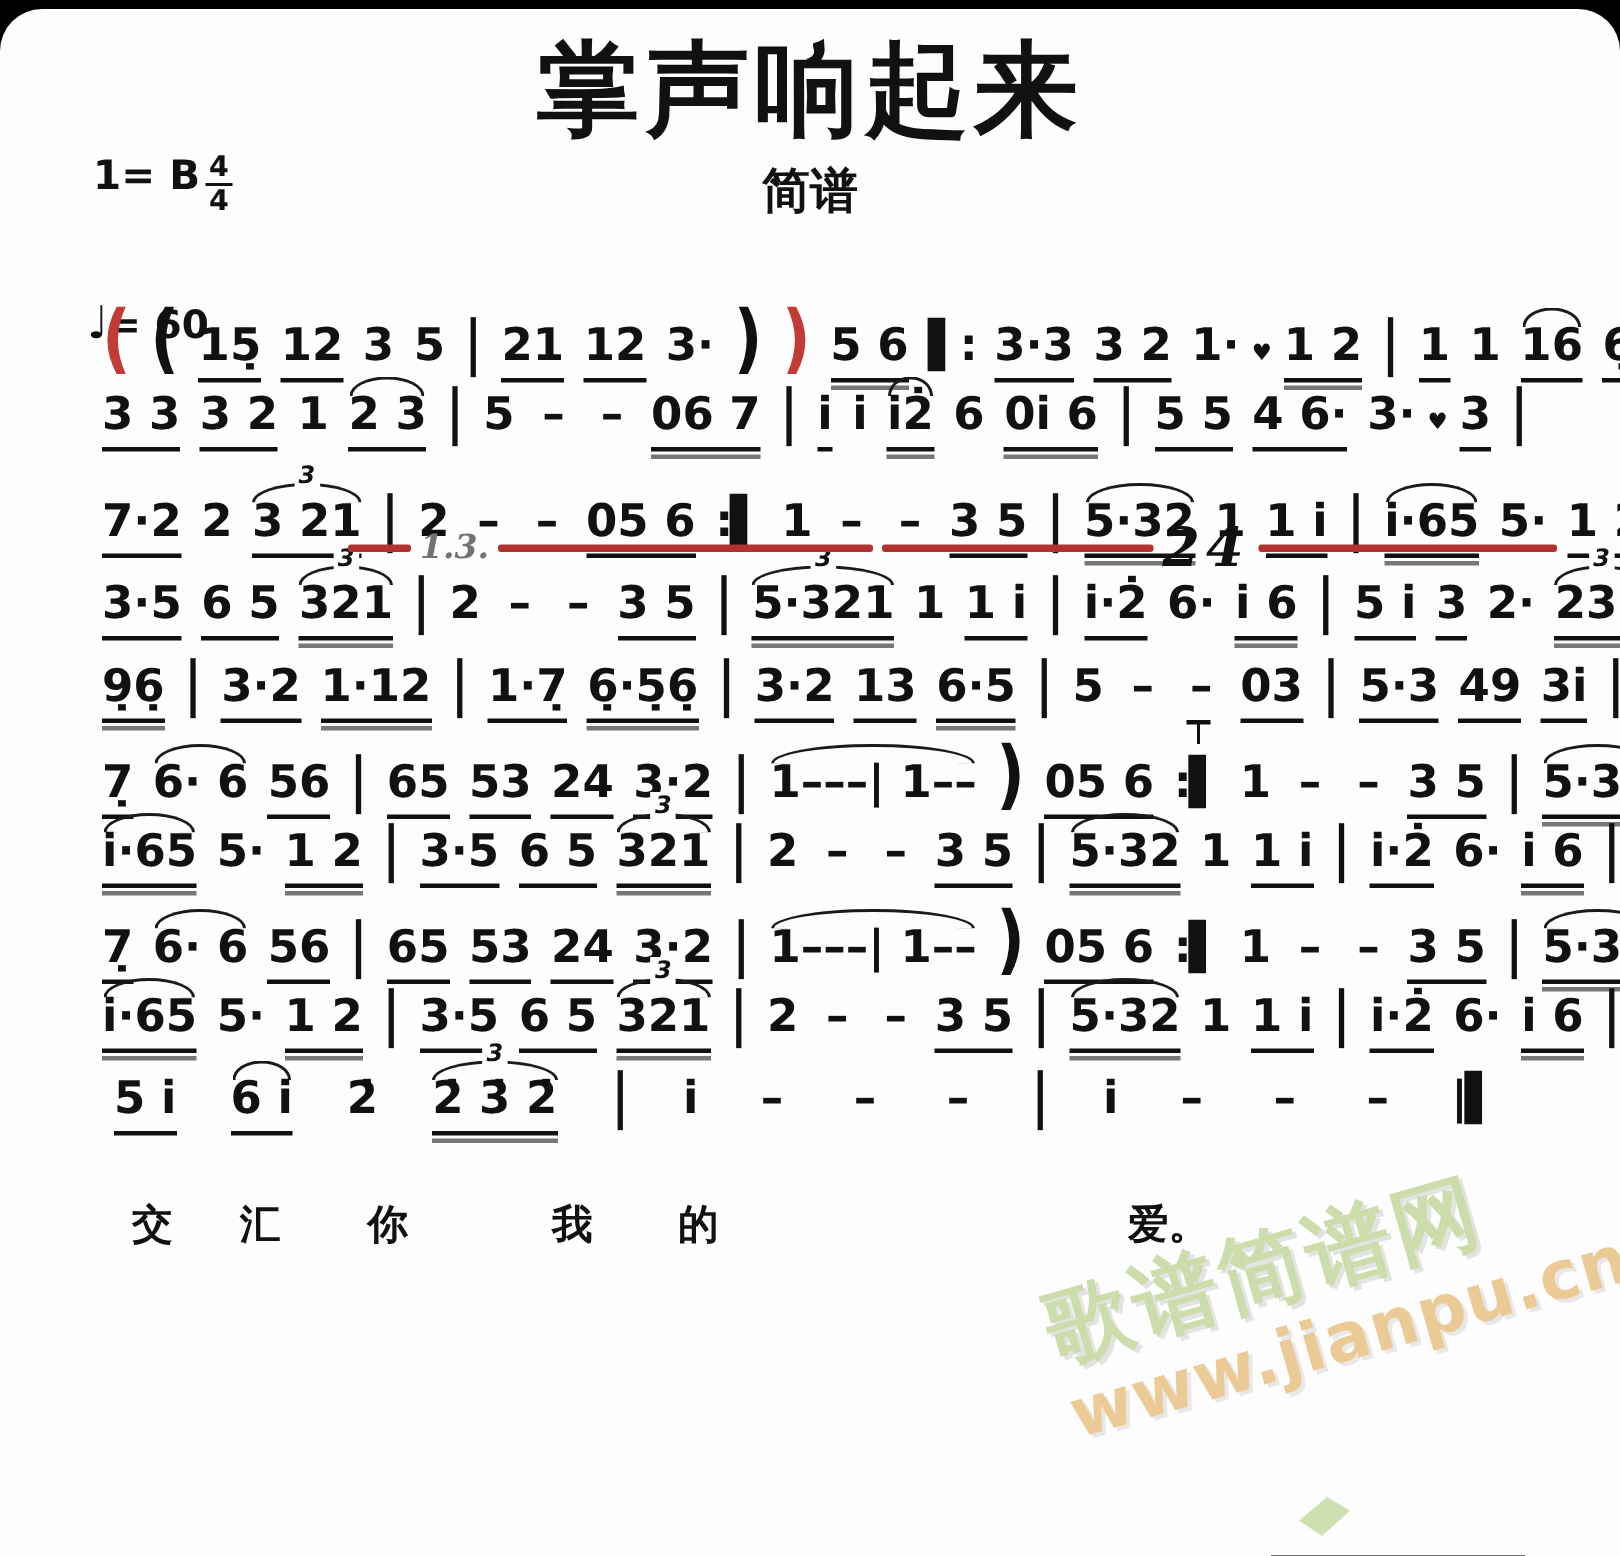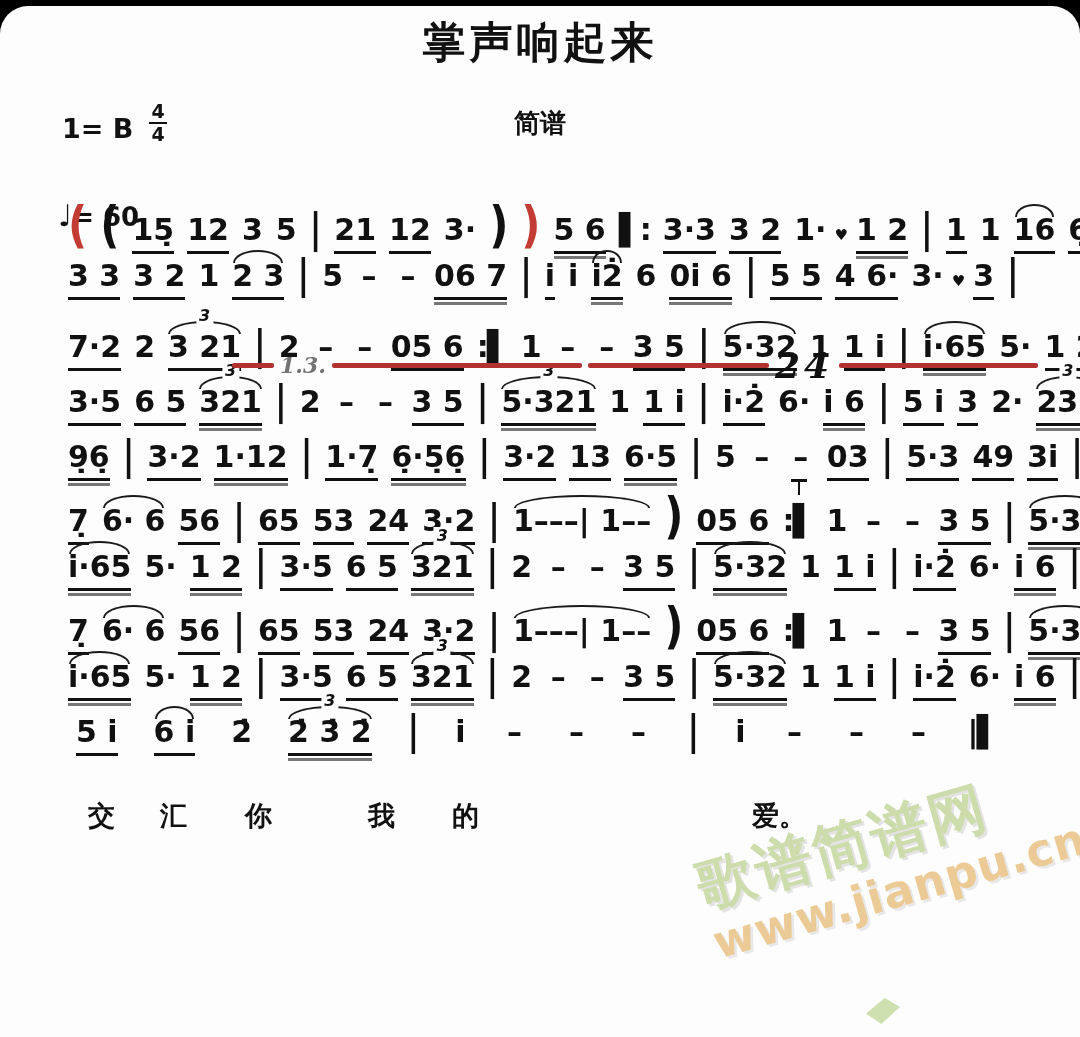--- a/index.html
+++ b/index.html
@@ -1,25 +1,25 @@
 <!DOCTYPE html>
 <html><head>
 <meta charset="utf-8">
 <style>
   html,body{margin:0;padding:0;background:#000;}
   .page{position:relative;width:1080px;height:1031px;margin-top:6px;background:#fdfdfd;
         border-radius:28px 28px 0 0;overflow:hidden;
         font-family:"DejaVu Sans","Liberation Sans",sans-serif;color:#111;}
   
   .title{position:absolute;top:8px;left:0;right:0;text-align:center;
-         font-size:43px;font-weight:900;letter-spacing:4px;}
+         font-size:69px;font-weight:900;letter-spacing:4px;}
   .subtitle{position:absolute;top:100px;left:0;right:0;text-align:center;
-            font-size:26px;font-weight:bold;}
+            font-size:32px;font-weight:bold;}
   .keysig{position:absolute;top:96px;left:62px;font-size:27px;font-weight:bold;
-          display:flex;align-items:flex-end;gap:16px;}
+          display:flex;align-items:flex-start;gap:4px;}
   .frac{display:inline-flex;flex-direction:column;align-items:center;font-size:19px;line-height:1;}
   .frac .num{border-bottom:2.5px solid #111;padding:0 2px 1px;}
   .frac .den{padding-top:1px;}
   .tempo{position:absolute;top:148px;left:58px;font-size:26px;font-weight:bold;margin-top:44px;}
   .tempo .q{font-size:30px;}
   
   .score{position:absolute;top:196px;left:0;right:0;}
   .score-line{display:flex;align-items:baseline;gap:13px;padding-left:68px;height:55px;
               white-space:nowrap;}
   .score-line:nth-child(3){margin-top:16px;}

